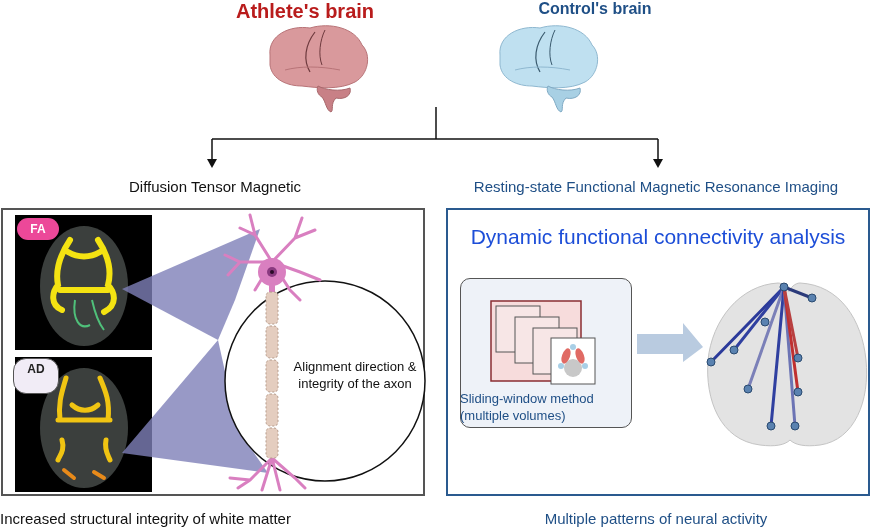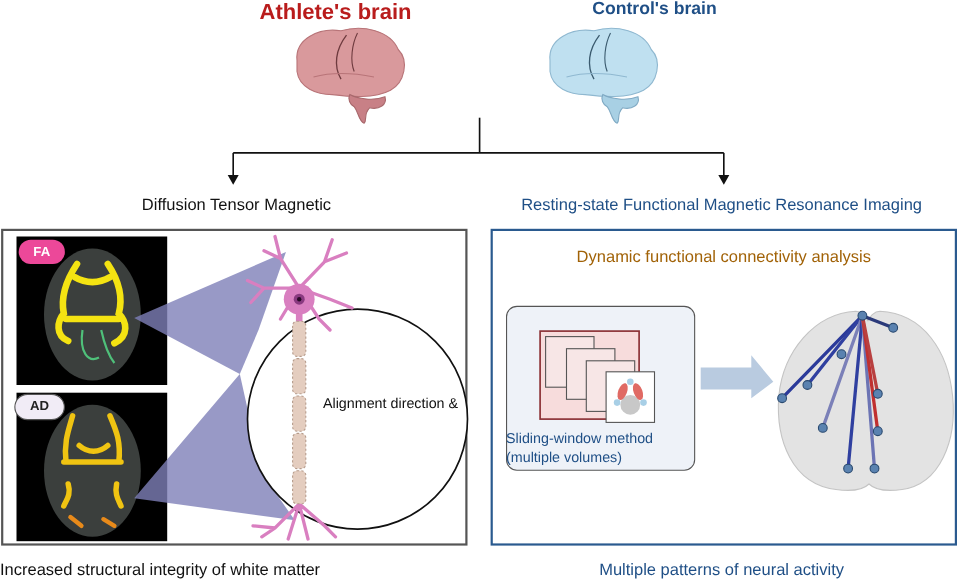--- a/index.html
+++ b/index.html
@@ -4,29 +4,29 @@
 <style>
   html, body { margin: 0; padding: 0; background: #ffffff; }
   body { width: 872px; height: 531px; position: relative; overflow: hidden; font-family: "Liberation Sans", "DejaVu Sans", sans-serif; }
   .abs { position: absolute; }
   .title-athlete { left: 230px; top: 0px; width: 150px; text-align: center; font-size: 20px; font-weight: bold; color: #b91c1c; }
   .title-control { left: 510px; top: 0px; width: 170px; text-align: center; font-size: 16px; font-weight: bold; color: #1f4f86; }
   .dti-title { left: 90px; top: 178px; width: 250px; text-align: center; font-size: 15px; color: #111; }
   .rs-title { left: 440px; top: 178px; width: 432px; text-align: center; font-size: 15px; color: #1f4f86; }
   .box-left { left: 1px; top: 208px; width: 424px; height: 288px; border: 2px solid #555; box-sizing: border-box; background: #fff; }
   .box-right { left: 446px; top: 208px; width: 424px; height: 288px; border: 2px solid #2a5a8f; box-sizing: border-box; background: #fff; }
-  .dfc-title { left: 446px; top: 225px; width: 424px; text-align: center; font-size: 15px; color: #a16207; }
+  .dfc-title { left: 446px; top: 225px; width: 424px; text-align: center; font-size: 21px; color: #1d4ed8; }
   .bottom-left { left: 0px; top: 510px; width: 440px; text-align: left; font-size: 15px; color: #111; }
   .bottom-right { left: 440px; top: 510px; width: 432px; text-align: center; font-size: 15px; color: #1f4f86; }
   .mri { background: #000; }
   .mri-fa { left: 15px; top: 215px; width: 137px; height: 135px; }
   .mri-ad { left: 15px; top: 357px; width: 137px; height: 135px; }
   .badge { border-radius: 13px; font-size: 12px; font-weight: bold; text-align: center; line-height: 22px; }
   .badge-fa { left: 17px; top: 218px; width: 42px; height: 22px; background: #ec4899; color: #fff; }
-  .badge-ad { left: 13px; top: 358px; width: 46px; height: 24px; background: #f1ecf6; color: #222; border: 1px solid #555; box-sizing: border-box; line-height: 20px; }
+  .badge-ad { left: 13px; top: 358px; width: 46px; height: 36px; background: #f1ecf6; color: #222; border: 1px solid #555; box-sizing: border-box; line-height: 20px; }
   .circle-text { left: 270px; top: 358px; width: 170px; text-align: center; font-size: 13px; color: #111; line-height: 17px; }
   .sw-box { left: 460px; top: 278px; width: 172px; height: 150px; background: #eef2f8; border: 1.5px solid #555; border-radius: 10px; box-sizing: border-box; }
   .sw-text { left: 460px; top: 390px; width: 172px; text-align: left; font-size: 13px; color: #1f4f86; line-height: 17px; }
   svg { position: absolute; left: 0; top: 0; }
 </style>
 </head>
 <body>
 
 <div class="abs title-athlete">Athlete's brain</div>
 <div class="abs title-control">Control's brain</div>
@@ -100,20 +100,21 @@
     <rect x="266" y="360" width="12" height="32" rx="4" fill="#e4cdbf" stroke="#b59b8b" stroke-dasharray="2 2"></rect>
     <rect x="266" y="394" width="12" height="32" rx="4" fill="#e4cdbf" stroke="#b59b8b" stroke-dasharray="2 2"></rect>
     <rect x="266" y="428" width="12" height="30" rx="4" fill="#e4cdbf" stroke="#b59b8b" stroke-dasharray="2 2"></rect>
   </g>
 </svg>
 
 <div class="abs badge badge-fa">FA</div>
 <div class="abs badge badge-ad">AD</div>
 <div class="abs circle-text">
   <div>Alignment direction &amp;</div>
+  <div>integrity of the axon</div>
 </div>
 
 <div class="abs box-right"></div>
 <div class="abs dfc-title">Dynamic functional connectivity analysis</div>
 <div class="abs sw-box"></div>
 
 <svg width="872" height="531" viewBox="0 0 872 531">
 
   <g>
     <rect x="491" y="301" width="90" height="80" fill="#f7dcdc" stroke="#8a2e32" stroke-width="1.5"></rect>

